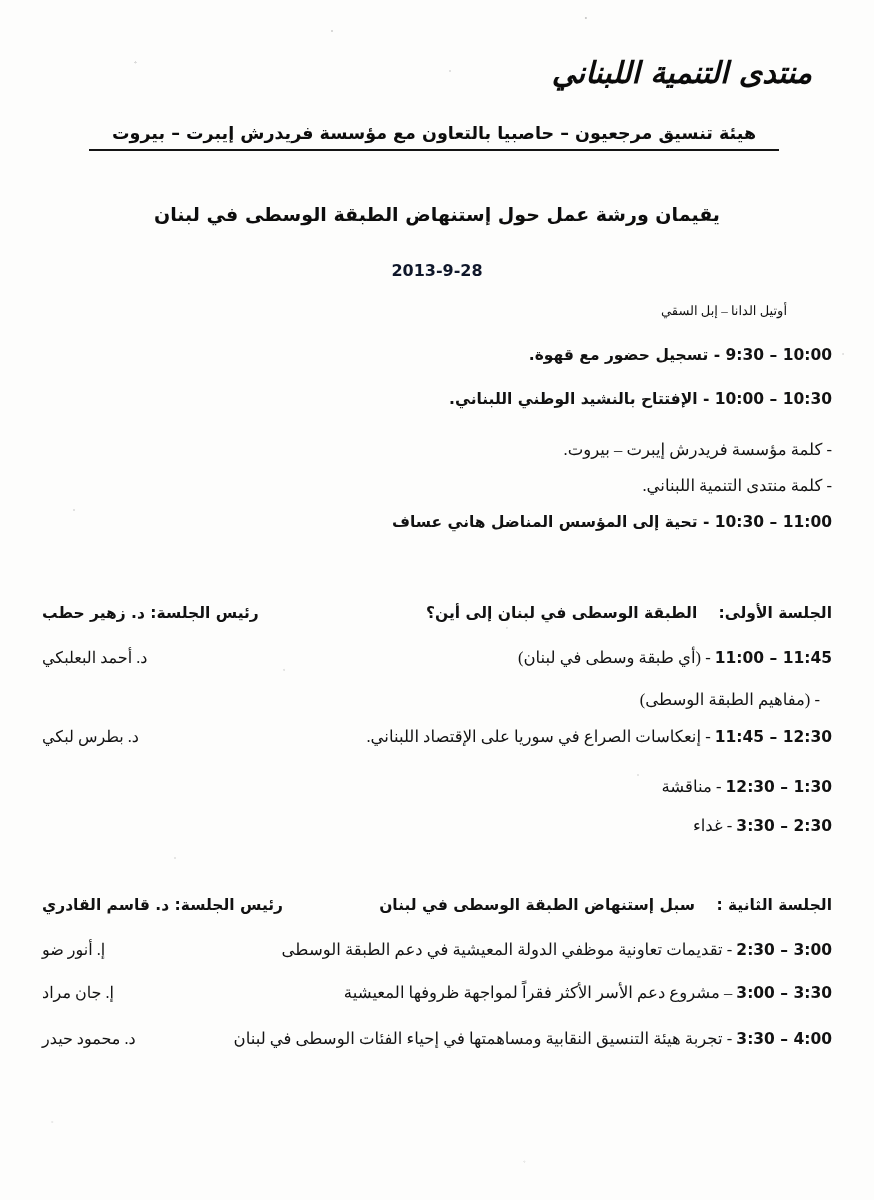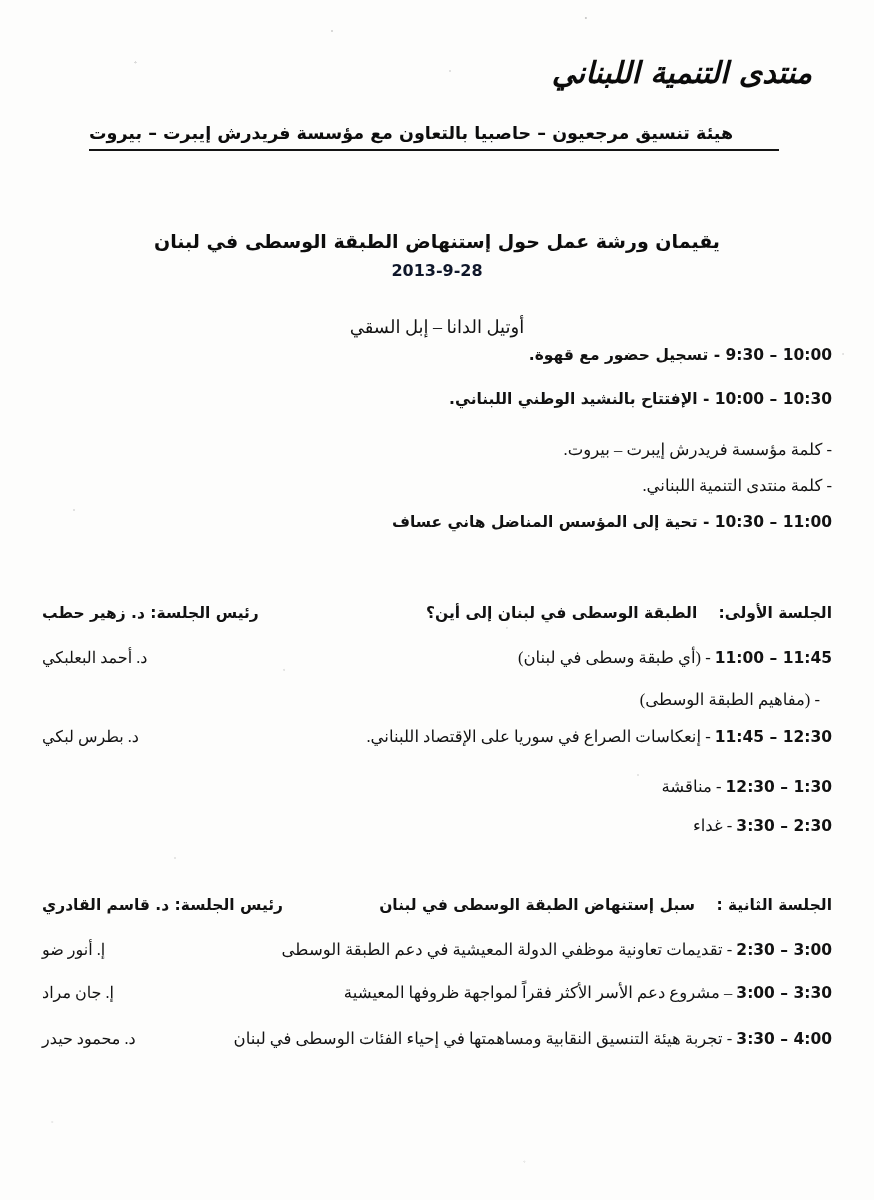--- a/index.html
+++ b/index.html
@@ -60,58 +60,58 @@
     color: #0b0b0b;
     line-height: 1.25;
     margin-top: 40px;
   }
 
   
   .orgline {
     top: 122px;
     right: 95px;
     width: 690px;
-    text-align: left;
+    text-align: center;
     font-family: "DejaVu Sans", sans-serif;
     font-weight: bold;
     font-size: 17.5px;
     color: #0d0d0d;
     border-bottom: 2px solid #141414;
     padding-bottom: 4px;
     line-height: 1.3;
   }
 
   
   .title-main {
-    top: 230px;
+    top: 203px;
     right: 87px;
     width: 700px;
     text-align: center;
     font-family: "DejaVu Sans", sans-serif;
     font-weight: bold;
     font-size: 19px;
     color: #0d0d0d;
   }
   .title-date {
     top: 261px;
     right: 87px;
     width: 700px;
     text-align: center;
     font-family: "DejaVu Sans", sans-serif;
     font-weight: bold;
     font-size: 16px;
     direction: ltr;
     color: #0f172a;
   }
   .title-venue {
-    top: 316px;
+    top: 303px;
     right: 87px;
     width: 700px;
-    text-align: center;
-    font-size: 18px;
+    text-align: right;
+    font-size: 13px;
     color: #121212;
   }
 
   
   .ag-line {
     right: 42px;
     width: 790px;
     text-align: right;
     font-size: 16.5px;
     color: #121212;

